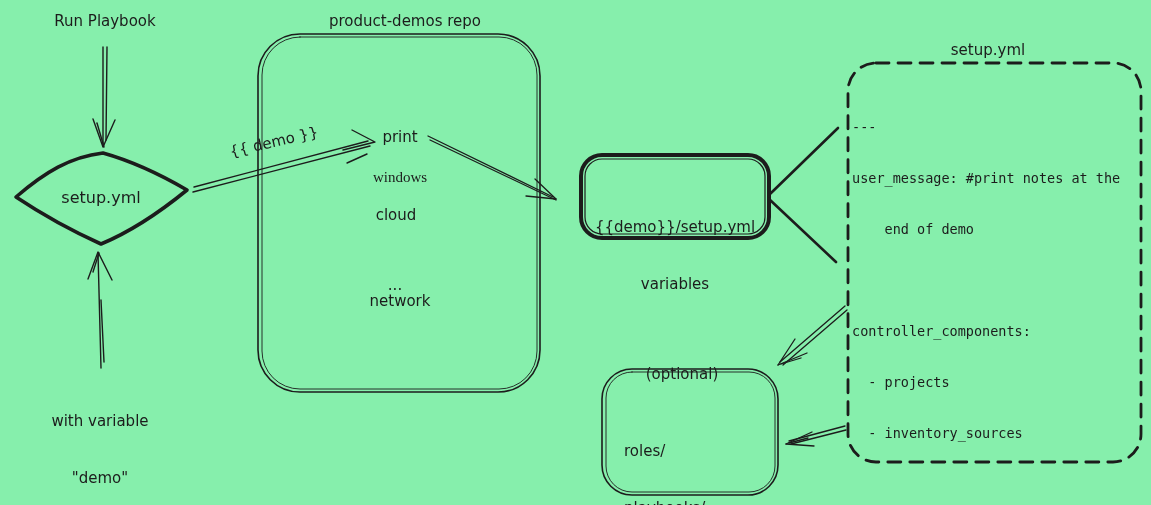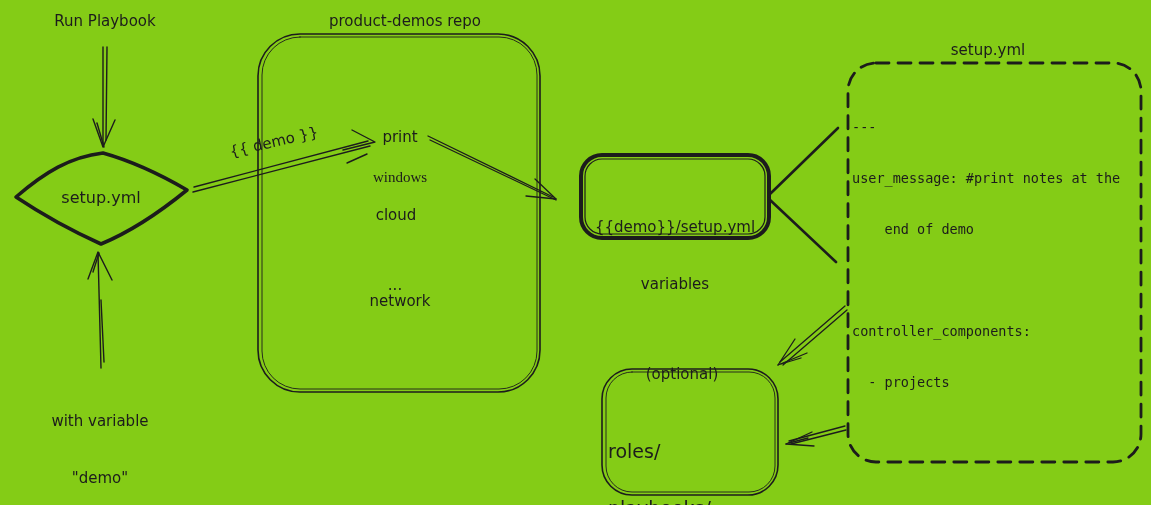--- a/index.html
+++ b/index.html
@@ -1,26 +1,26 @@
 <!DOCTYPE html>
 <html><head>
 <meta charset="utf-8">
 <style>
   * { margin: 0; padding: 0; box-sizing: border-box; }
   html, body { width: 1151px; height: 505px; background: #ffffff; overflow: hidden; }
   body { font-family: "DejaVu Sans", "Liberation Sans", sans-serif; color: #1c1c1c; }
-  #canvas { position: relative; width: 1151px; height: 505px; background: #84cc16; }
+  #canvas { position: relative; width: 1151px; height: 505px; background: #86efac; }
   #shapes { position: absolute; left: 0; top: 0; width: 1151px; height: 505px; }
   .txt { position: absolute; color: #1c1c1c; white-space: pre; }
   .ctr { text-align: center; }
   .lbl15 { font-size: 15px; line-height: 19px; }
   .lbl16 { font-size: 16px; line-height: 20px; }
   .yaml { font-family: "DejaVu Sans Mono", "Liberation Mono", monospace; font-size: 13.5px; }
   .yline { height: 19px; line-height: 19px; }
-  .extline { height: 19px; line-height: 19px; font-size: 19px; }
+  .extline { height: 19px; line-height: 19px; font-size: 15px; padding-left: 16px; }
   .rot { transform: rotate(-13deg); transform-origin: left center; }
 </style>
 </head>
 <body>
 
 <div id="canvas">
 
   <svg id="shapes" viewBox="0 0 1151 505" fill="none" stroke="#1c1c1c" stroke-linecap="round" stroke-linejoin="round">
 
     <g stroke-width="1.4">
@@ -118,20 +118,21 @@
 
   <div class="txt ctr lbl15" style="left:918px; top:41px; width:140px;">setup.yml</div>
 
   <div class="txt yaml" style="left:852px; top:86px; width:286px;">
     <div class="yline">---</div>
     <div class="yline">user_message: #print notes at the</div>
     <div class="yline">    end of demo</div>
     <div class="yline"></div>
     <div class="yline">controller_components:</div>
     <div class="yline">  - projects</div>
+    <div class="yline">  - inventory_sources</div>
     
     
     
     
     
     
     
     
     
     

